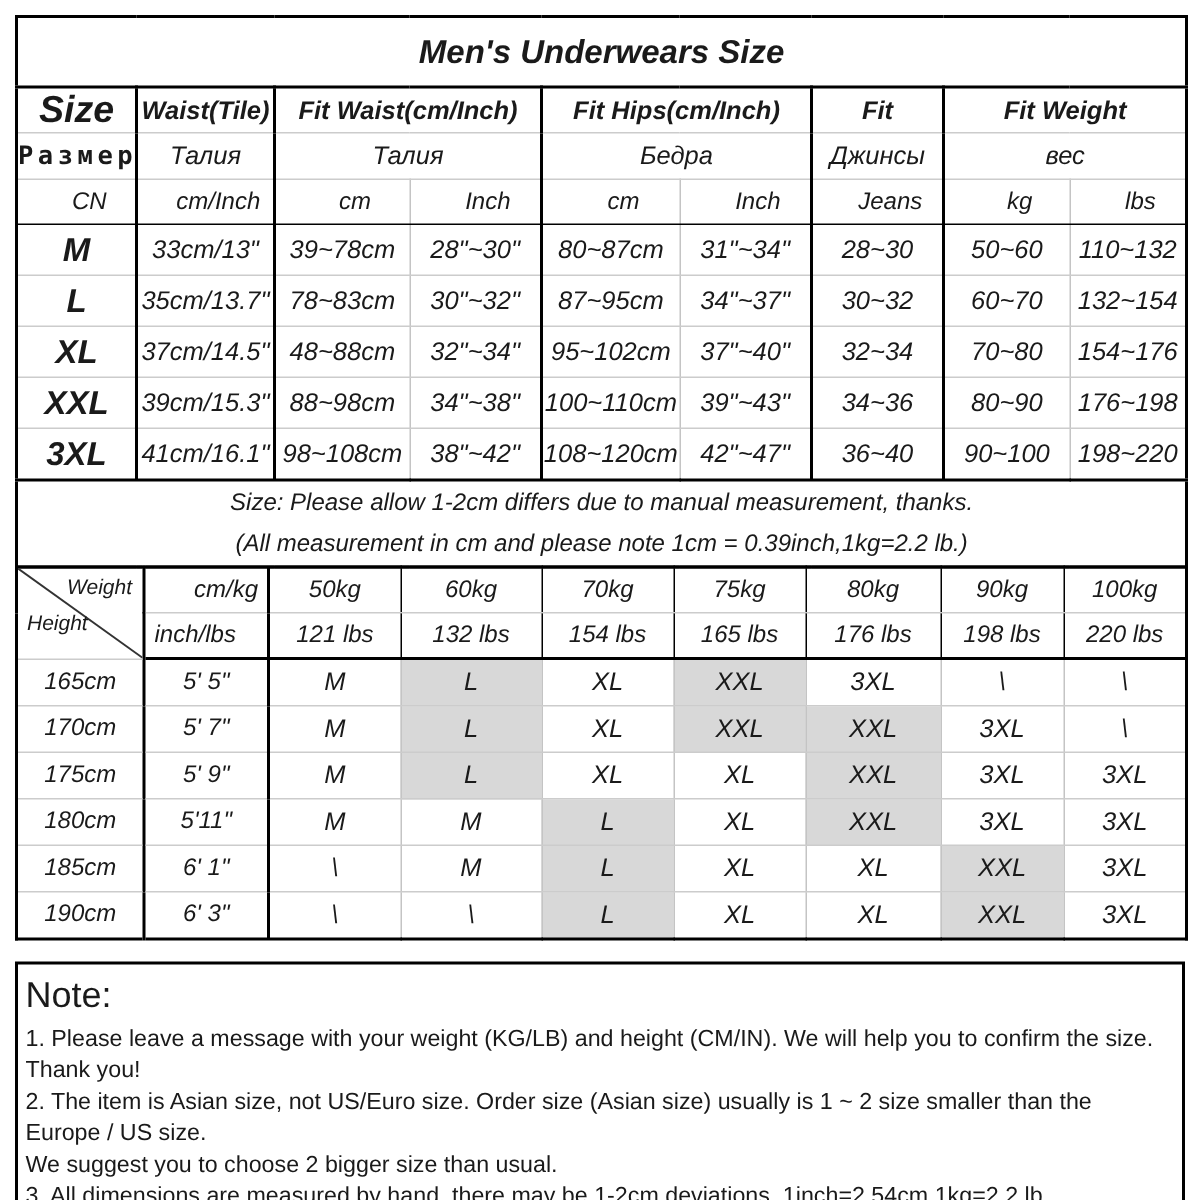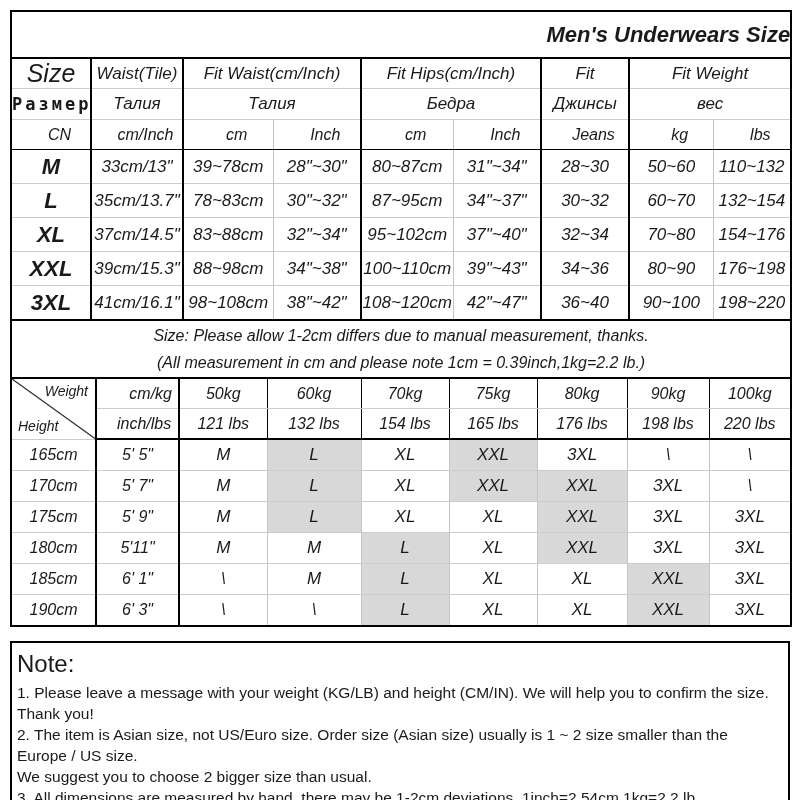--- a/index.html
+++ b/index.html
@@ -16,24 +16,24 @@
   .t1 { border:2px solid #000; }
   .t1 td {
     text-align:center; vertical-align:middle; font-style:italic;
     border-right:1px solid #c4c4c4; border-bottom:1px solid #cccccc;
     overflow:hidden; white-space:nowrap; padding:0;
   }
   .t1 td:last-child { border-right:none; }
   .t1 .bk { border-right:2px solid #000 !important; }
   .t1 .title-cell {
     font-weight:bold; font-size:22px; height:45px;
-    border-bottom:2px solid #000; border-right:none;text-align:right;
-  }
-  .t1 .h1 td { font-size:17px; height:29px; }
-  .t1 .h1 .size-label { font-size:25px; font-weight:normal; }
+    border-bottom:2px solid #000; border-right:none;
+  }
+  .t1 .h1 td { font-size:17px; height:29px;font-weight:bold; }
+  .t1 .h1 .size-label { font-size:25px; font-weight:bold; }
   .t1 .h2 td { font-size:17px; height:30px; }
   .t1 .ru {
     font-style:normal; font-family:"DejaVu Sans Mono", monospace;
     font-weight:bold; font-size:14px; letter-spacing:3px;
   }
   .t1 .h3 td { font-size:16px; height:29px; border-bottom:1px solid #000;padding-left:17px; }
   .t1 .data td { font-size:17px; height:33px; }
   .t1 .data .size-val { font-size:22px; font-weight:bold; }
   .t1 .foot td { border-top:2px solid #000; height:56px; font-size:16px; border-right:none; }
   .t1 .foot-line { line-height:27px; }
@@ -45,23 +45,23 @@
     border-right:1px solid #c4c4c4; border-bottom:1px solid #cccccc; padding:0;
   }
   .t2 td:last-child { border-right:none; }
   .t2 tr.h td, .t2 tr.hb td { border-right:1px solid #000; font-size:16px; }
   .t2 tr.h td { height:29px; border-bottom:1px solid #cccccc; }
   .t2 tr.hb td { height:29px; border-bottom:2px solid #000; }
   .t2 .bk { border-right:2px solid #000 !important; }
   .t2 .corner { position:relative; border-bottom:2px solid #000; }
   .t2 .corner svg { position:absolute; left:0; top:0; width:100%; height:100%; display:block; }
   .t2 .c-top { position:absolute; top:4px; right:7px; font-size:14px; font-style:italic;text-align:center; }
-  .t2 .c-bottom { position:absolute; bottom:5px; left:6px; font-size:14px; font-style:italic; }
+  .t2 .c-bottom { position:absolute; bottom:16px; left:6px; font-size:14px; font-style:italic; }
   .t2 .unit-top { text-align:right; padding-right:6px; }
-  .t2 .unit-bottom { text-align:left; padding-left:20px; }
+  .t2 .unit-bottom { text-align:left; padding-left:6px; }
   .t2 .data td { height:30px; }
   .t2 .data .hcol { font-size:16px; }
   .t2 .hl { background:#d8d8d8; }
 
   
   .note-box {
     box-sizing:border-box; width:780px; margin-top:14px;
     border:2px solid #000; padding:2px 8px 8px 5px; background:#fff;
   }
   .note-heading { font-size:24px; line-height:37px; }
@@ -133,21 +133,21 @@
       <td class="bk">30"~32"</td>
       <td>87~95cm</td>
       <td class="bk">34"~37"</td>
       <td class="bk">30~32</td>
       <td>60~70</td>
       <td>132~154</td>
     </tr>
     <tr class="data">
       <td class="bk size-val">XL</td>
       <td class="bk">37cm/14.5"</td>
-      <td>83~88cm</td>
+      <td>48~88cm</td>
       <td class="bk">32"~34"</td>
       <td>95~102cm</td>
       <td class="bk">37"~40"</td>
       <td class="bk">32~34</td>
       <td>70~80</td>
       <td>154~176</td>
     </tr>
     <tr class="data">
       <td class="bk size-val">XXL</td>
       <td class="bk">39cm/15.3"</td>

